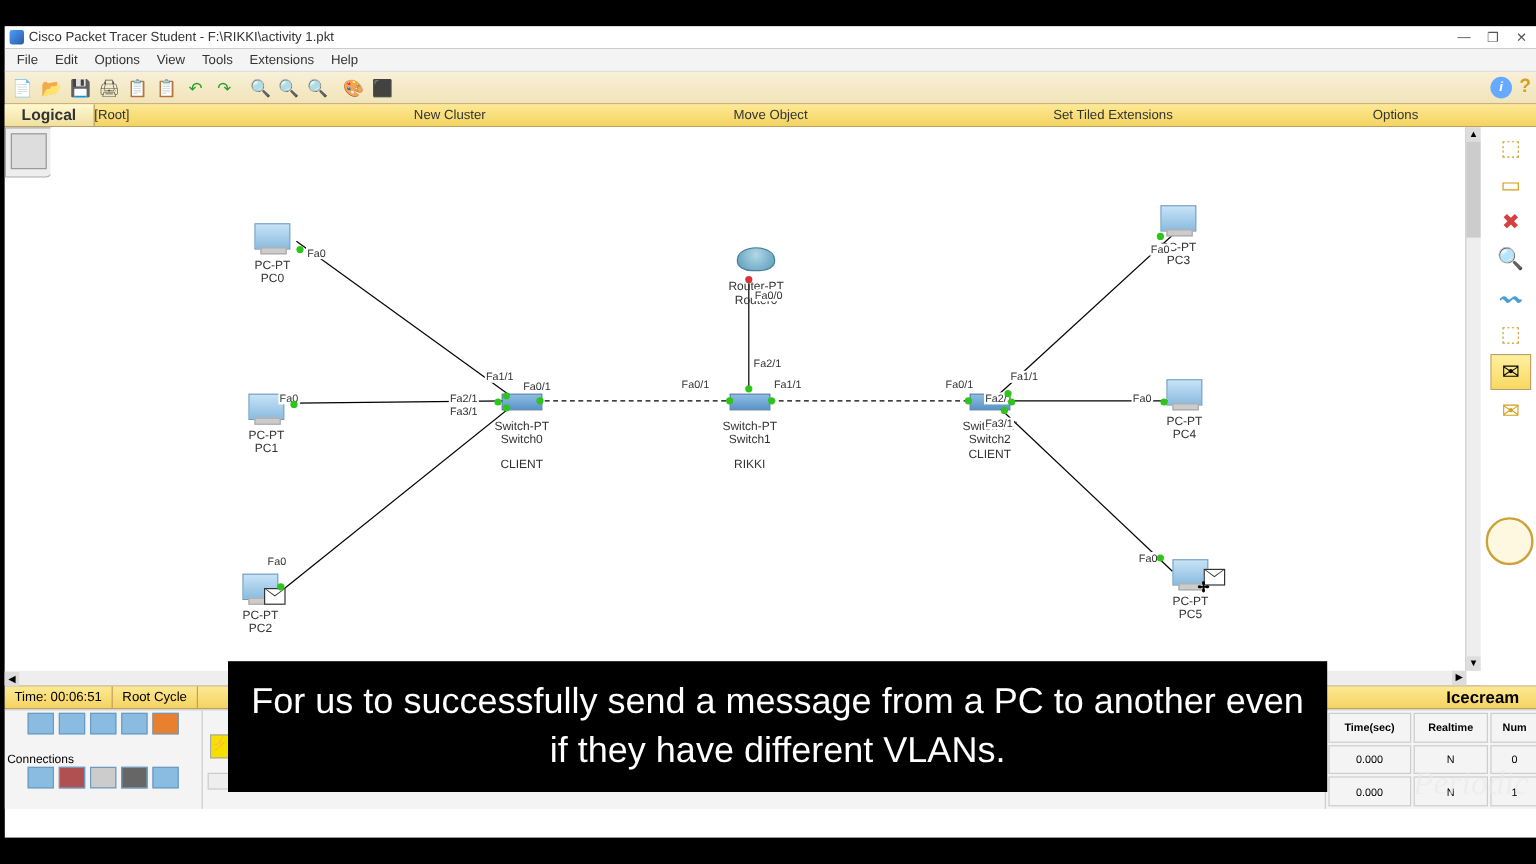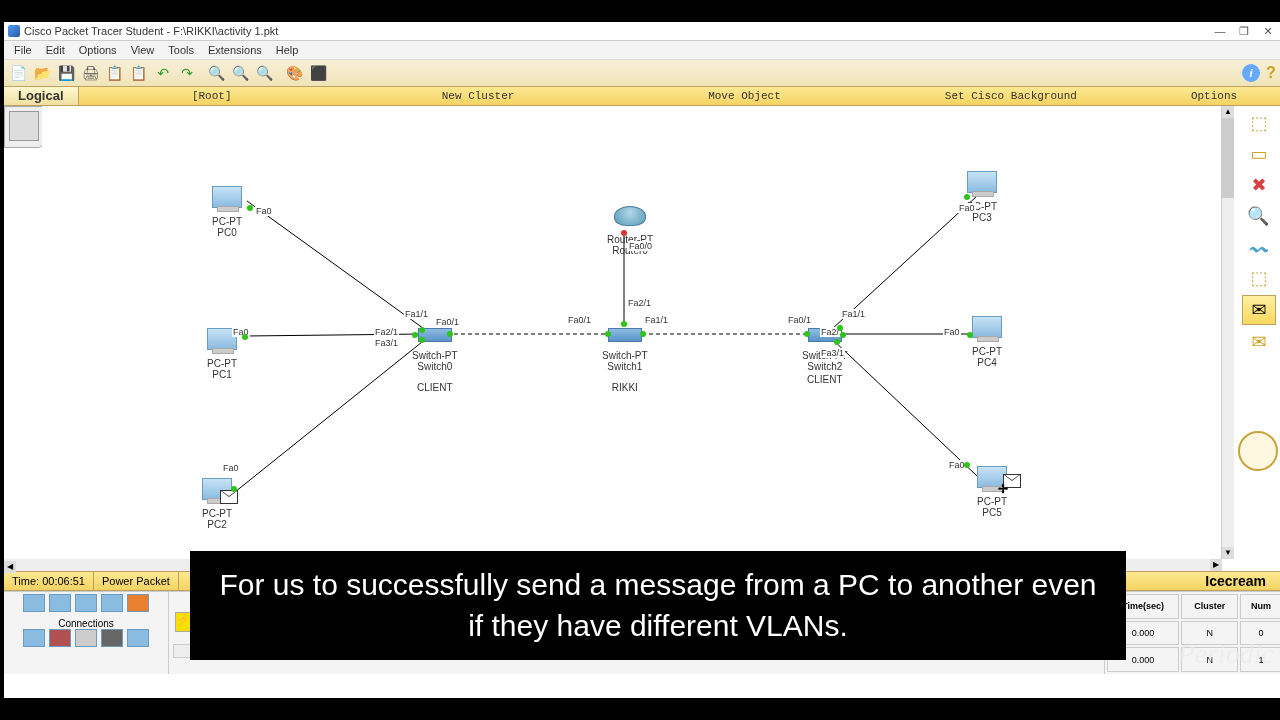--- a/index.html
+++ b/index.html
@@ -11,21 +11,21 @@
 .menubar { height:18px; display:flex; align-items:center; padding:0 4px; gap:2px; background:#f4f4f4; border-bottom:1px solid #ddd; }
 .menubar span { padding:0 6px; font-size:11px; color:#333; }
 .toolbar1 { height:26px; background:linear-gradient(#f8f0d8,#f0e4b8); border-bottom:1px solid #c0a060; display:flex; align-items:center; padding:0 4px; gap:2px; }
 .tb-btn { width:22px; height:22px; display:flex; align-items:center; justify-content:center; font-size:14px; color:#555; cursor:pointer; }
 .tb-sep { width:4px; }
 .tb-spacer { flex:1; }
 .tb-info { width:18px; height:18px; border-radius:50%; background:#6af; color:#fff; text-align:center; line-height:18px; font-style:italic; font-weight:bold; }
 .tb-help { width:18px; height:18px; font-size:16px; color:#d4a020; font-weight:bold; text-align:center; }
 .topbar { height:18px; background:linear-gradient(#fde993,#f4d362); border-bottom:1px solid #c0a060; display:flex; align-items:center; font-size:11px; }
 .topbar .logical { background:linear-gradient(#fff8d0,#f0e0a0); padding:0 14px; font-weight:bold; font-size:13px; color:#333; height:18px; line-height:18px; border-right:1px solid #c0a060; }
-.topbar .tab { flex:1; text-align:center; color:#333;font-family:Liberation Mono, monospace; }
+.topbar .tab { flex:1; color:#333; }
 .canvas-area { position:relative; height:465px; background:#fff; }
 .canvas { position:absolute; left:38px; top:0; right:62px; bottom:12px; background:#fff; overflow:hidden; }
 .left-tool { position:absolute; left:0; top:0; width:38px; height:40px; background:#eee; border:1px solid #aaa; border-radius:0 0 6px 0; }
 .left-tool .inner { margin:4px; width:28px; height:28px; background:#ddd; border:1px solid #999; }
 .right-tools { position:absolute; right:0; top:0; width:50px; height:465px; background:#fff; }
 .rtool { width:32px; height:28px; margin:3px auto; display:flex; align-items:center; justify-content:center; font-size:18px; }
 .rtool.sel { background:linear-gradient(#fff0a0,#f8d860); border:1px solid #c0a060; }
 .scroll-v { position:absolute; right:50px; top:0; width:12px; height:453px; background:#eee; border-left:1px solid #ccc; }
 .scroll-v .up,.scroll-v .dn { height:12px; background:#ddd; text-align:center; font-size:8px; line-height:12px; }
 .scroll-v .dn { position:absolute; bottom:0; width:12px; }
@@ -47,28 +47,28 @@
 .envelope { position:absolute; width:16px; height:12px; background:#fff; border:1px solid #333; }
 .envelope::before { content:""; position:absolute; left:0; top:0; width:0; height:0; border-left:8px solid transparent; border-right:8px solid transparent; border-top:6px solid #333; }
 .envelope::after { content:""; position:absolute; left:1px; top:0; width:0; height:0; border-left:7px solid transparent; border-right:7px solid transparent; border-top:5px solid #fff; }
 .bottombar { height:18px; background:linear-gradient(#fde993,#f4d362); display:flex; align-items:center; font-size:11px; border-top:1px solid #c0a060; border-bottom:1px solid #c0a060;}
 .bottombar .cell { padding:0 8px; border-right:1px solid #c0a060; height:18px; line-height:18px; }
 .bottombar .realtime { margin-left:auto; font-weight:bold; font-size:14px; padding:0 18px; }
 .panel { height:82px; background:#f4f4f4; display:flex; border-top:1px solid #ccc; position:relative; }
 .dev-palette { width:160px; border-right:1px solid #ccc; padding:2px; }
 .dev-row { display:flex; gap:4px; margin-bottom:2px; justify-content:center; }
 .dev-sq { width:20px; height:16px; background:#8abbe0; border:1px solid #6a9bc0; }
-.dev-label { text-align:center; font-size:10px; margin-top:6px; }
+.dev-label { text-align:left; font-size:10px; margin-top:16px; }
 .cable-area { flex:1; position:relative; padding:2px; }
 .cable-strip { position:absolute; bottom:16px; left:4px; right:4px; height:12px; background:#eee; border:1px solid #ccc; }
 .cable-name { position:absolute; bottom:0; left:0; right:0; text-align:center; font-size:10px; color:#555; }
 .togglebtn { position:absolute; left:590px; bottom:16px; padding:2px 8px; background:#f0f0f0; border:1px solid #999; font-size:10px; }
 .pdu-table { width:180px; border-left:1px solid #ccc; font-size:9px; }
 .pdu-table th,.pdu-table td { border:1px solid #ccc; padding:1px 4px; text-align:center; }
-.caption { position:absolute; left:190px; bottom:60px; width:900px; background:#000; color:#fff; font-family:Arial; font-size:30px; text-align:center; padding:14px 18px; line-height:1.35; }
+.caption { position:absolute; left:190px; bottom:60px; width:900px; background:#000; color:#fff; font-family:Arial; font-size:30px; text-align:center; padding:14px 8px; line-height:1.35; }
 .watermark { position:absolute; right:10px; bottom:28px; font-family:cursive; font-size:28px; color:#eaeaea; font-style:italic; opacity:0.6; pointer-events:none; }
 .highlight { position:absolute; width:24px; height:24px; background:radial-gradient(circle,#fff96a,#f6e000 60%,transparent 80%); border-radius:4px; }
 .plus-cursor { position:absolute; font-size:12px; color:#000; font-weight:bold; }
 .rt-clock { position:absolute; right:6px; bottom:100px; width:36px; height:36px; border:2px solid #caa23a; border-radius:50%; background:#fff8e0; }
 </style>
 </head>
 <body>
 
 <div class="app">
 
@@ -109,21 +109,21 @@
     <div class="tb-spacer"></div>
     <div class="tb-info">i</div>
     <div class="tb-help">?</div>
   </div>
 
   <div class="topbar">
     <div class="logical">Logical</div>
     <div class="tab">[Root]</div>
     <div class="tab">New Cluster</div>
     <div class="tab">Move Object</div>
-    <div class="tab">Set Cisco Background</div>
+    <div class="tab">Set Tiled Extensions</div>
     <div class="tab" style="flex:0 0 140px">Options</div>
   </div>
 
   <div class="canvas-area">
     <div class="left-tool">
         <div class="inner"></div>
       </div>
 
     <div class="canvas">
       <svg class="links">
@@ -251,21 +251,21 @@
       <div class="rtool" style="color:#caa23a">⬚</div>
       <div class="rtool sel">✉</div>
       <div class="rtool" style="color:#d4a020">✉</div>
     </div>
 
     <div class="rt-clock"></div>
   </div>
 
   <div class="bottombar">
     <div class="cell">Time: 00:06:51</div>
-    <div class="cell">Power Packet</div>
+    <div class="cell">Root Cycle</div>
     <div class="realtime">Icecream</div>
   </div>
 
   <div class="panel">
     <div class="dev-palette">
       <div class="dev-row">
         <div class="dev-sq"></div>
         <div class="dev-sq"></div>
         <div class="dev-sq"></div>
         <div class="dev-sq"></div>
@@ -282,21 +282,21 @@
     </div>
     <div class="cable-area">
       <div style="position:absolute;left:6px;top:20px;width:18px;height:18px;background:#f6e000;border:1px solid #aaa">⚡</div>
       <div class="cable-strip"></div>
       <div class="togglebtn">Toggle PDU List Window</div>
     </div>
     <table class="pdu-table">
       <tbody>
           <tr>
         <th>Time(sec)</th>
-        <th>Cluster</th>
+        <th>Realtime</th>
         <th>Num</th>
       </tr>
       <tr>
         <td>0.000</td>
         <td>N</td>
         <td>0</td>
       </tr>
       <tr>
         <td>0.000</td>
         <td>N</td>

